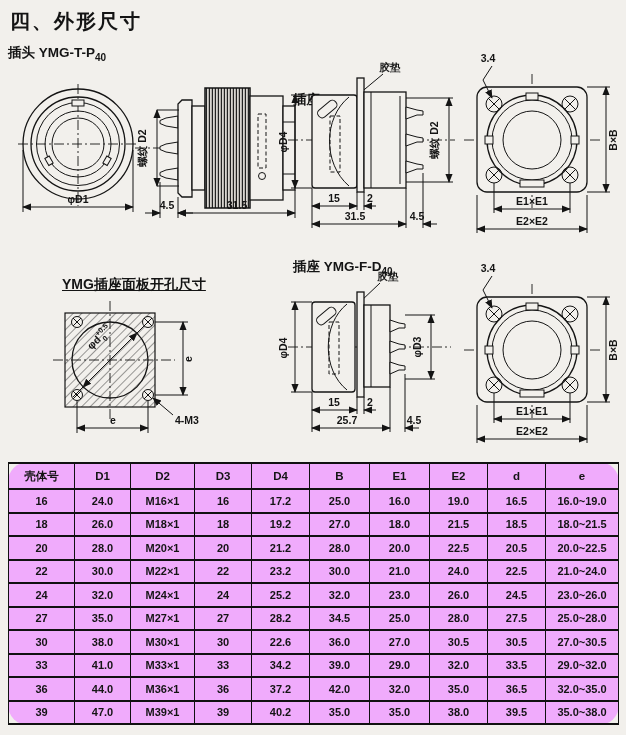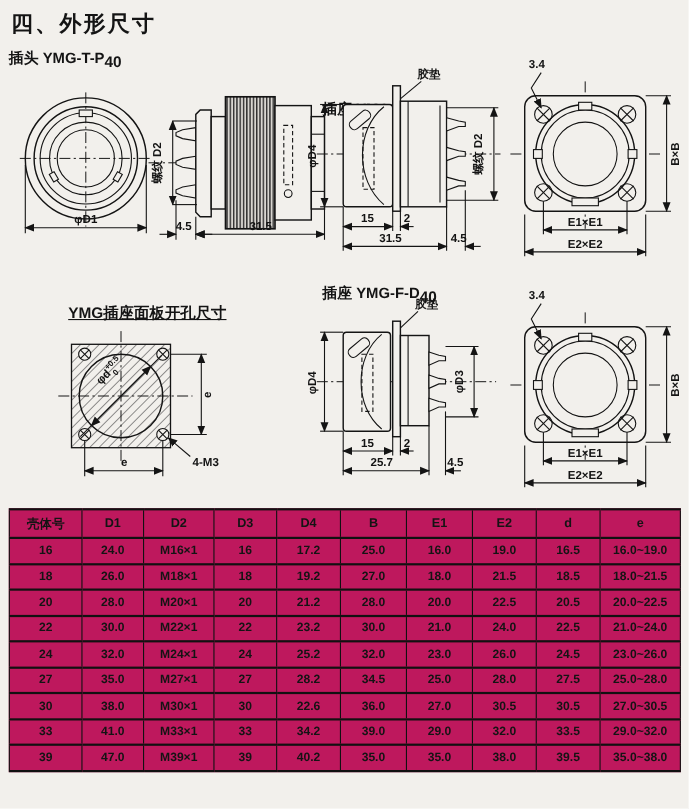--- a/index.html
+++ b/index.html
@@ -1,31 +1,31 @@
 <!DOCTYPE html>
 <html><head>
 <meta charset="utf-8">
 <style>
   html,body{margin:0;padding:0;}
   .page{position:relative;width:626px;height:735px;background:#f2f0ec;
         font-family:"Liberation Sans",sans-serif;color:#141414;overflow:hidden;}
   .doc-title{position:absolute;left:10px;top:8px;font-size:20px;font-weight:bold;letter-spacing:2px;}
   .dwg-label{position:absolute;font-size:13.5px;font-weight:bold;white-space:nowrap;}
-  .dwg-label sub{font-size:14px;}
+  .dwg-label sub{font-size:10px;}
   .panel-title{position:absolute;left:62px;top:276px;font-size:14px;font-weight:bold;text-decoration:underline;}
   svg{position:absolute;overflow:visible;}
   svg text{font-family:"Liberation Sans",sans-serif;font-size:10.5px;font-weight:bold;fill:#141414;}
   .ln{stroke:#141414;stroke-width:1.3;fill:none;}
   .lnthin{stroke:#141414;stroke-width:1;fill:none;}
   .cl{stroke:#141414;stroke-width:0.9;fill:none;stroke-dasharray:10 3 2 3;}
   .dash{stroke:#141414;stroke-width:1;fill:none;stroke-dasharray:4 2.5;}
   .dim{stroke:#141414;stroke-width:1;fill:none;}
   .fillbg{fill:#f2f0ec;}
   table.spec{position:absolute;left:8px;top:462px;width:610px;border-collapse:collapse;
-             table-layout:fixed;background:#be185d;}
+             table-layout:fixed;background:#f0abfc;border-radius:20px;}
   .spec th,.spec td{border-style:solid;border-color:#111;border-width:2px 1.5px;
              font-size:11px;font-weight:bold;text-align:center;padding:0;height:21.5px;}
   .spec th{height:24px;font-size:11.5px;}
 </style>
 </head>
 <body>
 
 <div class="page">
 
   <div class="doc-title">四、外形尺寸</div>
@@ -477,20 +477,32 @@
           <td>M33×1</td>
           <td>33</td>
           <td>34.2</td>
           <td>39.0</td>
           <td>29.0</td>
           <td>32.0</td>
           <td>33.5</td>
           <td>29.0~32.0</td>
         </tr>
         <tr>
+          <td>36</td>
+          <td>44.0</td>
+          <td>M36×1</td>
+          <td>36</td>
+          <td>37.2</td>
+          <td>42.0</td>
+          <td>32.0</td>
+          <td>35.0</td>
+          <td>36.5</td>
+          <td>32.0~35.0</td>
+        </tr>
+        <tr>
           <td>39</td>
           <td>47.0</td>
           <td>M39×1</td>
           <td>39</td>
           <td>40.2</td>
           <td>35.0</td>
           <td>35.0</td>
           <td>38.0</td>
           <td>39.5</td>
           <td>35.0~38.0</td>

